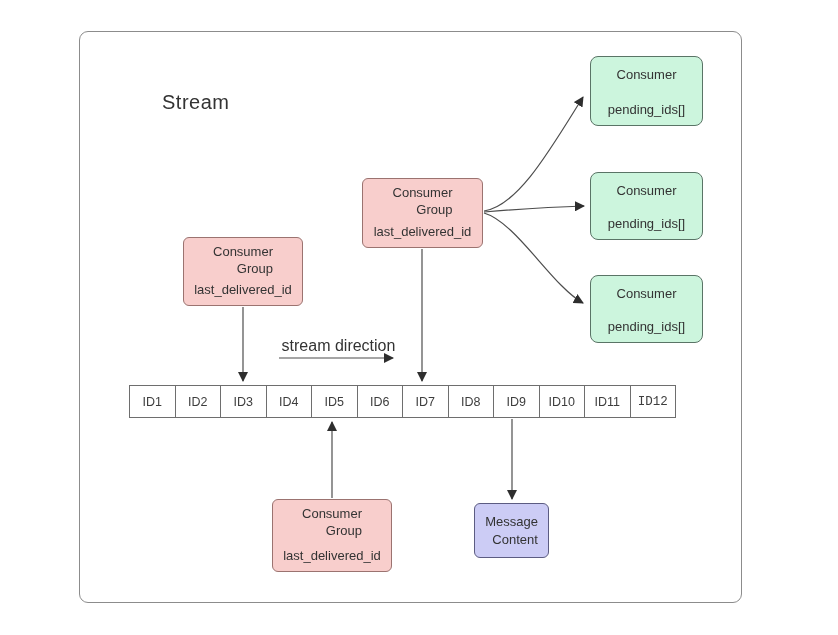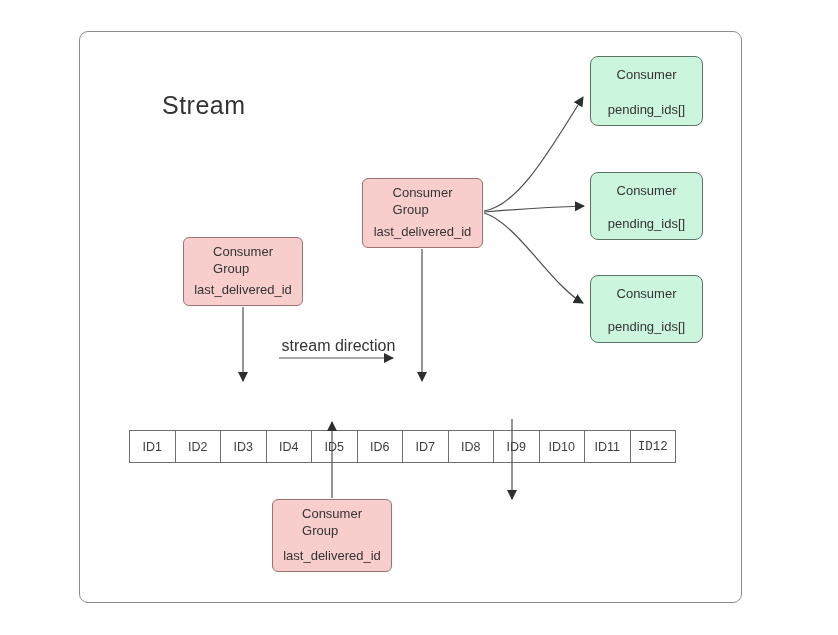--- a/index.html
+++ b/index.html
@@ -26,32 +26,32 @@
   }
   #arrows {
     position: absolute;
     left: 0; top: 0;
     width: 838px; height: 635px;
     pointer-events: none;
   }
   .title {
     position: absolute;
     left: 162px; top: 91px;
-    font-size: 25px;
+    font-size: 20px;
     color: #333333;
     letter-spacing: 0.5px;
   }
   .node {
     position: absolute;
     box-sizing: border-box;
     display: flex;
     flex-direction: column;
     justify-content: space-between;
     align-items: center;
-    text-align: left;
+    text-align: right;
     font-size: 13px;
     color: #333333;
     line-height: 1.32;
   }
   .node .label { white-space: pre-line; }
   .group-box {
     background: var(--group-fill, #f8cecc);
     border: 1px solid var(--group-stroke, #9b7370);
     border-radius: 6px;
     padding: 5px 4px 7px 4px;
@@ -77,21 +77,20 @@
   #msg-box    { left: 474px; top: 503px; width: 75px;  height: 55px; }
 
   #stream-row {
     position: absolute;
     left: 129px; top: 385px;
     width: 547px; height: 33px;
     display: flex;
     box-sizing: border-box;
     border: 1px solid #6e6e6e;
     background: #ffffff;
-    margin-top: 45px;
   }
   .stream-cell {
     flex: 1 1 0;
     display: flex;
     align-items: center;
     justify-content: center;
     border-right: 1px solid #6e6e6e;
     font-size: 12.5px;
     color: #3d3d3d;
     box-sizing: border-box;
@@ -142,20 +141,24 @@
   <div class="node consumer-box" id="consumer-2">
     <span class="label">Consumer</span>
     <span class="field">pending_ids[]</span>
   </div>
 
   <div class="node consumer-box" id="consumer-3">
     <span class="label">Consumer</span>
     <span class="field">pending_ids[]</span>
   </div>
 
+  <div class="node message-box" id="msg-box">
+    <span class="label">Message
+Content</span>
+  </div>
 
   <div class="direction-label">stream direction</div>
 
   <div id="stream-row">
     <div class="stream-cell">ID1</div>
     <div class="stream-cell">ID2</div>
     <div class="stream-cell">ID3</div>
     <div class="stream-cell">ID4</div>
     <div class="stream-cell">ID5</div>
     <div class="stream-cell">ID6</div>

